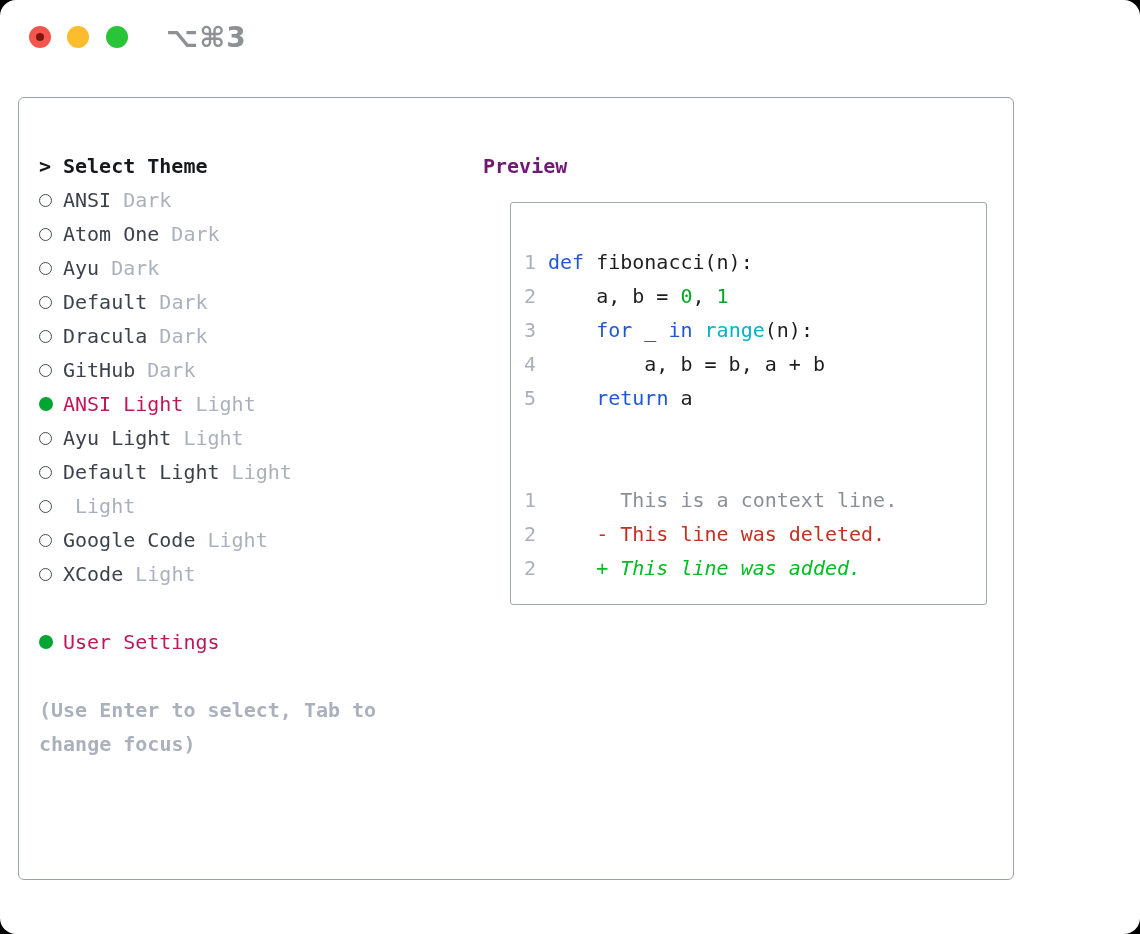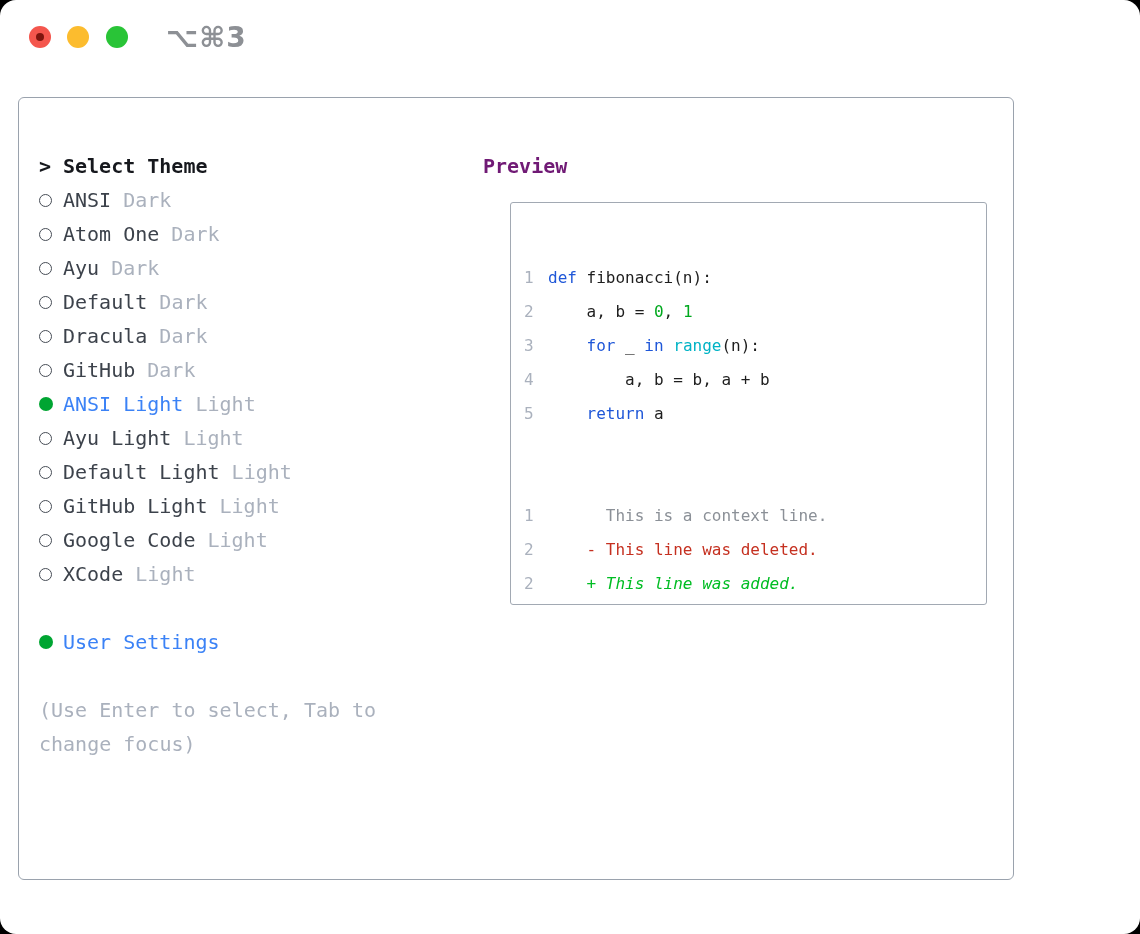--- a/index.html
+++ b/index.html
@@ -44,41 +44,41 @@
     font-size:20px; line-height:34px; color:#3c424b;
   }
   .row { display:flex; align-items:center; height:34px; white-space:pre; }
   .gutter { width:24px; flex:none; display:flex; align-items:center; font-weight:bold; color:#16181d; }
   .circle {
     width:13px; height:13px; border:1.5px solid #474d56; border-radius:50%;
   }
   .circle.filled { width:14px; height:14px; border:none; background:#00a532; }
   .heading-text { font-weight:bold; color:#16181d; }
   .item-name { color:#3c424b;text-align:right; }
-  .row.selected .item-name { color:#3b82f6; }
+  .row.selected .item-name { color:#be185d; }
   .item-tag { color:#aab1bd;text-align:center; }
   .spacer-row { height:34px; }
   .subheading { color:#16181d; }
   .help {
     margin-top:0; width:400px; color:#aab1bd;
-    font-size:20px; line-height:34px; white-space:normal;
+    font-size:20px; line-height:34px; white-space:normal;font-weight:bold;
   }
 
   
   .preview-heading {
     position:absolute; left:464px; top:51px;
     font-size:20px; line-height:34px; font-weight:bold; color:#701a75;
   }
   .preview-box {
     position:absolute; left:491px; top:104px; width:477px; height:403px;
     border:1.5px solid #a2a9b3; border-radius:3px; background:#fff;
   }
   .code-block {
-    position:absolute; left:13px; top:58px;
-    font-size:16px; line-height:34px; white-space:pre;
+    position:absolute; left:13px; top:42px;
+    font-size:20px; line-height:34px; white-space:pre;
   }
   .code-line { height:34px; }
   .ln { display:inline-block; width:24px; color:#aab1bd; }
   .tok-pl  { color:#1e1e1e; }
   .tok-kw  { color:#1f57d8; }
   .tok-fn  { color:#00b3c5; }
   .tok-num { color:#00a81e; }
   .tok-ctx { color:#8b9097; }
   .tok-del { color:#c53020; }
   .tok-add { color:#00bd23;font-style:italic; }
@@ -106,21 +106,21 @@
       <div id="theme-list">
           <div class="row"><span class="gutter"><span class="circle"></span></span><span class="item-name">ANSI</span><span class="item-tag"> Dark</span></div>
           <div class="row"><span class="gutter"><span class="circle"></span></span><span class="item-name">Atom One</span><span class="item-tag"> Dark</span></div>
           <div class="row"><span class="gutter"><span class="circle"></span></span><span class="item-name">Ayu</span><span class="item-tag"> Dark</span></div>
           <div class="row"><span class="gutter"><span class="circle"></span></span><span class="item-name">Default</span><span class="item-tag"> Dark</span></div>
           <div class="row"><span class="gutter"><span class="circle"></span></span><span class="item-name">Dracula</span><span class="item-tag"> Dark</span></div>
           <div class="row"><span class="gutter"><span class="circle"></span></span><span class="item-name">GitHub</span><span class="item-tag"> Dark</span></div>
           <div class="row selected"><span class="gutter"><span class="circle filled"></span></span><span class="item-name">ANSI Light</span><span class="item-tag"> Light</span></div>
           <div class="row"><span class="gutter"><span class="circle"></span></span><span class="item-name">Ayu Light</span><span class="item-tag"> Light</span></div>
           <div class="row"><span class="gutter"><span class="circle"></span></span><span class="item-name">Default Light</span><span class="item-tag"> Light</span></div>
-          <div class="row"><span class="gutter"><span class="circle"></span></span><span class="item-name">GitHub Light</span><span class="item-tag"> Light</span></div>
+          <div class="row"><span class="gutter"><span class="circle"></span></span><span class="item-tag"> Light</span></div>
           <div class="row"><span class="gutter"><span class="circle"></span></span><span class="item-name">Google Code</span><span class="item-tag"> Light</span></div>
           <div class="row"><span class="gutter"><span class="circle"></span></span><span class="item-name">XCode</span><span class="item-tag"> Light</span></div>
         </div>
 
       <div class="spacer-row"></div>
 
 
       <div id="apply-list">
           <div class="row selected"><span class="gutter"><span class="circle filled"></span></span><span class="item-name">User Settings</span></div>
         </div>

